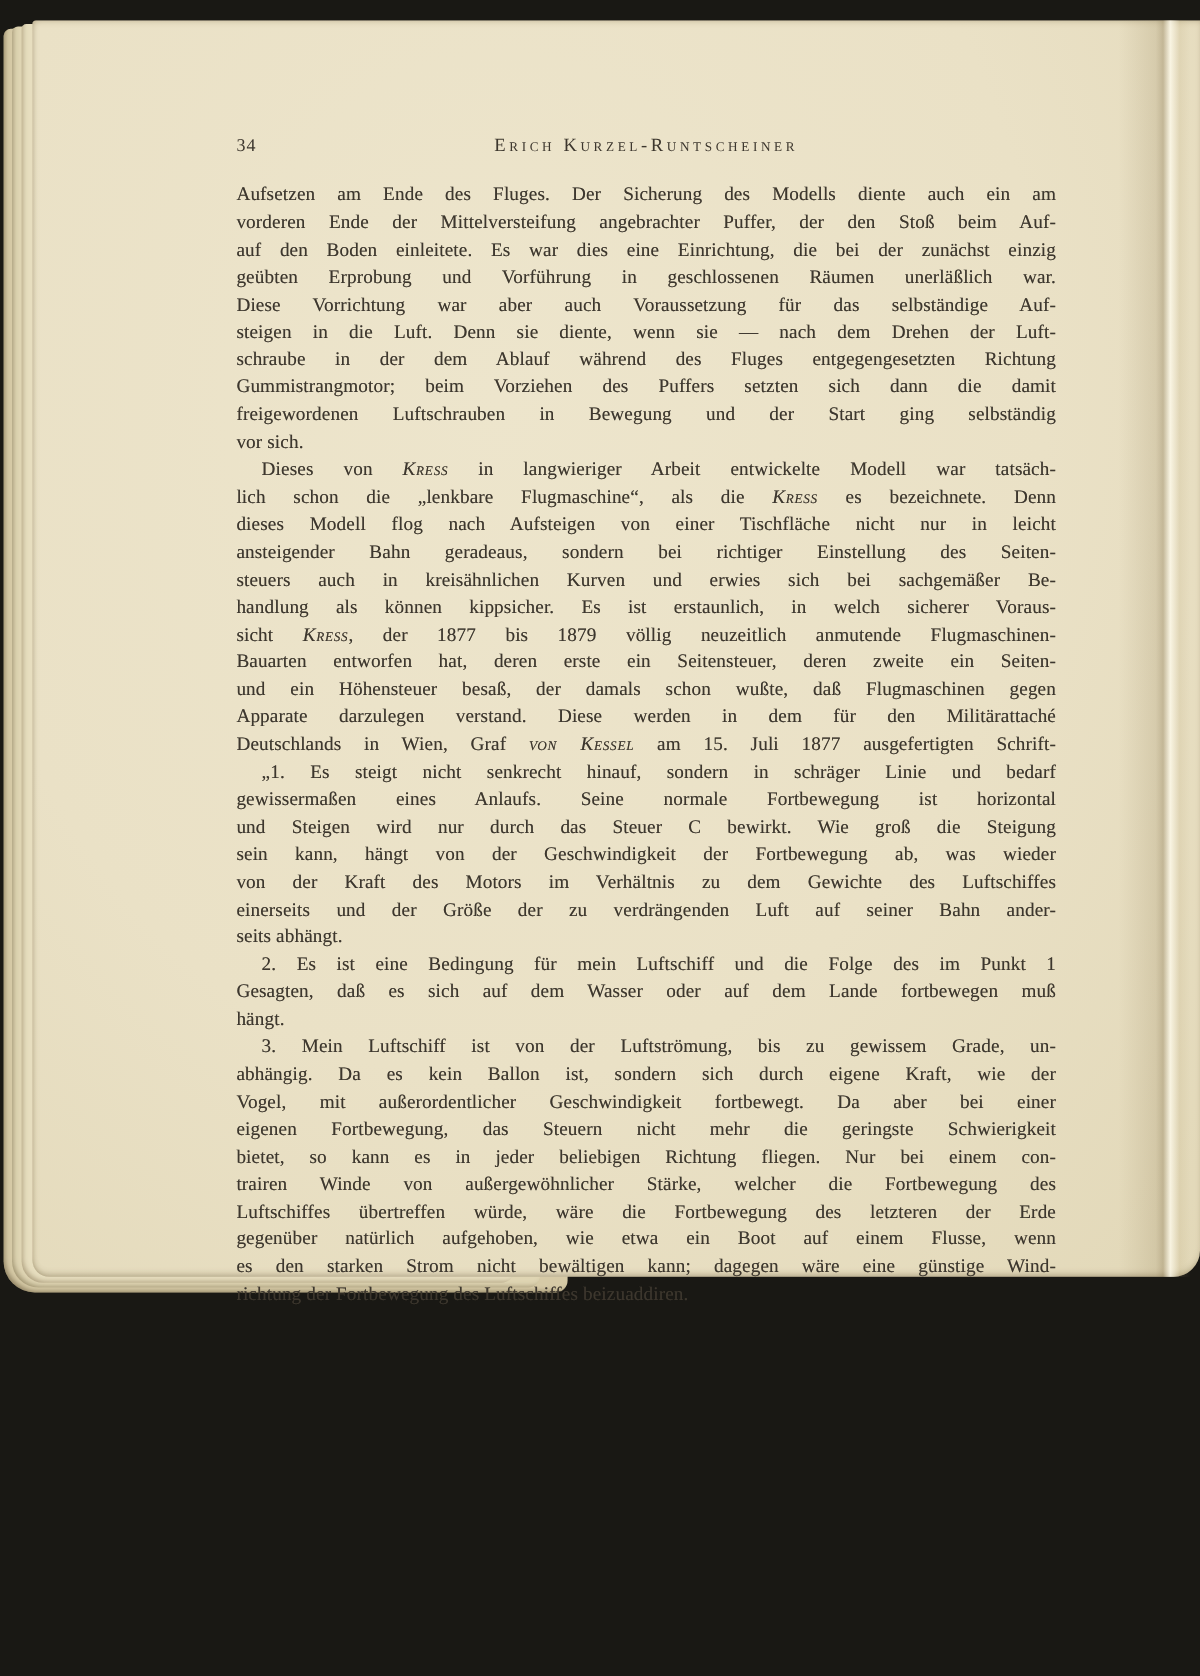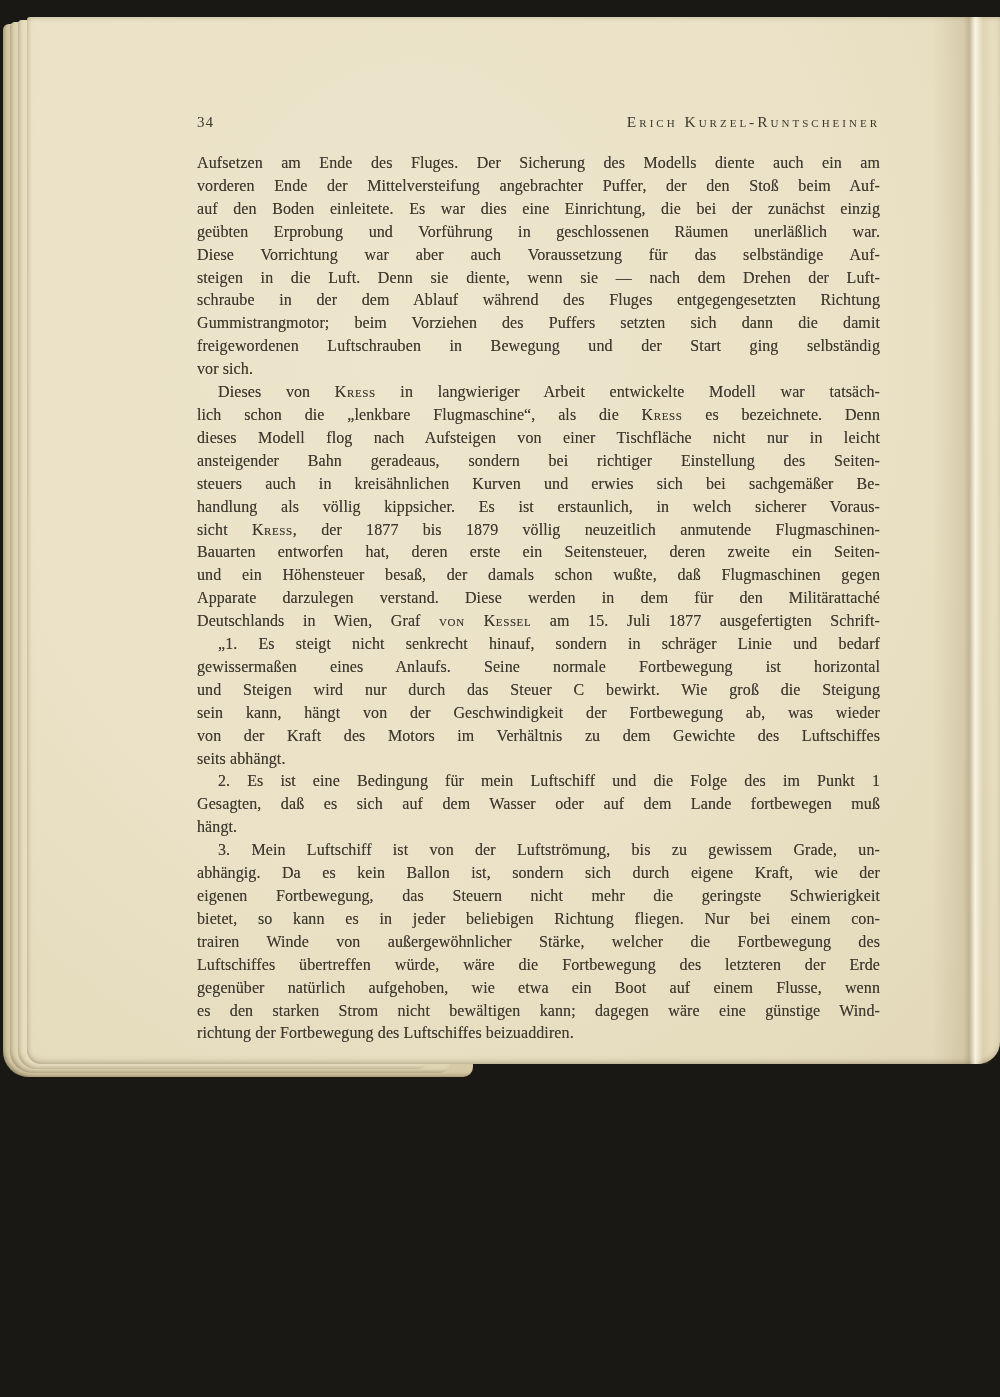--- a/index.html
+++ b/index.html
@@ -69,40 +69,40 @@
   .content {
     position: absolute; left: 170px; top: 96px; width: 683px;
     color: var(--ink);
   }
   .header { position: relative; height: 21px; }
   .page-num {
     position: absolute; left: 0; top: 1px;
     font-size: 15px; letter-spacing: 1px;
   }
   .running-title {
-    display: block; text-align: right;
+    display: block; text-align: center;
     font-variant: small-caps;
     font-size: 15.5px; letter-spacing: 3px;
     white-space: nowrap;
   }
 
   .body-text {
     margin-top: 18px;
     font-size: 16px; line-height: 22.9px;
     text-shadow: 0 0 0.3px rgba(61,55,46,0.55);
   }
   .line {
     text-align: justify;
     text-align-last: justify;
     letter-spacing: 0.1px;
     min-height: 22.9px;
   }
   .line.end { text-align-last: left; }
   .line.ind { text-indent: 21px; }
-  .sc { font-variant: small-caps; letter-spacing: 0.6px; }
+  .sc { font-variant: small-caps; letter-spacing: 0.6px; font-style: italic; }
 </style>
 </head>
 <body>
 
 <div class="scene">
   <div class="edge edge3"></div>
   <div class="edge edge2"></div>
   <div class="edge edge1"></div>
 
   <div class="paper">
@@ -124,43 +124,45 @@
             <div class="line">Gummistrangmotor; beim Vorziehen des Puffers setzten sich dann die damit</div>
             <div class="line">freigewordenen Luftschrauben in Bewegung und der Start ging selbständig</div>
             <div class="line end">vor sich.</div>
           </div>
           <div class="para">
             <div class="line ind">Dieses von <span class="sc">Kress</span> in langwieriger Arbeit entwickelte Modell war tatsäch-</div>
             <div class="line">lich schon die „lenkbare Flugmaschine“, als die <span class="sc">Kress</span> es bezeichnete. Denn</div>
             <div class="line">dieses Modell flog nach Aufsteigen von einer Tischfläche nicht nur in leicht</div>
             <div class="line">ansteigender Bahn geradeaus, sondern bei richtiger Einstellung des Seiten-</div>
             <div class="line">steuers auch in kreisähnlichen Kurven und erwies sich bei sachgemäßer Be-</div>
-            <div class="line">handlung als völlig kippsicher. Es ist erstaunlich, in welch sicherer Voraus-</div>
+            <div class="line">handlung als können kippsicher. Es ist erstaunlich, in welch sicherer Voraus-</div>
             <div class="line">sicht <span class="sc">Kress</span>, der 1877 bis 1879 völlig neuzeitlich anmutende Flugmaschinen-</div>
             <div class="line">Bauarten entworfen hat, deren erste ein Seitensteuer, deren zweite ein Seiten-</div>
             <div class="line">und ein Höhensteuer besaß, der damals schon wußte, daß Flugmaschinen gegen</div>
             <div class="line">Apparate darzulegen verstand. Diese werden in dem für den Militärattaché</div>
             <div class="line">Deutschlands in Wien, Graf <span class="sc">von Kessel</span> am 15. Juli 1877 ausgefertigten Schrift-</div>
           </div>
           <div class="para">
             <div class="line ind">„1. Es steigt nicht senkrecht hinauf, sondern in schräger Linie und bedarf</div>
             <div class="line">gewissermaßen eines Anlaufs. Seine normale Fortbewegung ist horizontal</div>
             <div class="line">und Steigen wird nur durch das Steuer C bewirkt. Wie groß die Steigung</div>
             <div class="line">sein kann, hängt von der Geschwindigkeit der Fortbewegung ab, was wieder</div>
             <div class="line">von der Kraft des Motors im Verhältnis zu dem Gewichte des Luftschiffes</div>
+            <div class="line">einerseits und der Größe der zu verdrängenden Luft auf seiner Bahn ander-</div>
             <div class="line end">seits abhängt.</div>
           </div>
           <div class="para">
             <div class="line ind">2. Es ist eine Bedingung für mein Luftschiff und die Folge des im Punkt 1</div>
             <div class="line">Gesagten, daß es sich auf dem Wasser oder auf dem Lande fortbewegen muß</div>
             <div class="line end">hängt.</div>
           </div>
           <div class="para">
             <div class="line ind">3. Mein Luftschiff ist von der Luftströmung, bis zu gewissem Grade, un-</div>
             <div class="line">abhängig. Da es kein Ballon ist, sondern sich durch eigene Kraft, wie der</div>
+            <div class="line">Vogel, mit außerordentlicher Geschwindigkeit fortbewegt. Da aber bei einer</div>
             <div class="line">eigenen Fortbewegung, das Steuern nicht mehr die geringste Schwierigkeit</div>
             <div class="line">bietet, so kann es in jeder beliebigen Richtung fliegen. Nur bei einem con-</div>
             <div class="line">trairen Winde von außergewöhnlicher Stärke, welcher die Fortbewegung des</div>
             <div class="line">Luftschiffes übertreffen würde, wäre die Fortbewegung des letzteren der Erde</div>
             <div class="line">gegenüber natürlich aufgehoben, wie etwa ein Boot auf einem Flusse, wenn</div>
             <div class="line">es den starken Strom nicht bewältigen kann; dagegen wäre eine günstige Wind-</div>
             <div class="line end">richtung der Fortbewegung des Luftschiffes beizuaddiren.</div>
           </div>
         </div>
     </div>

